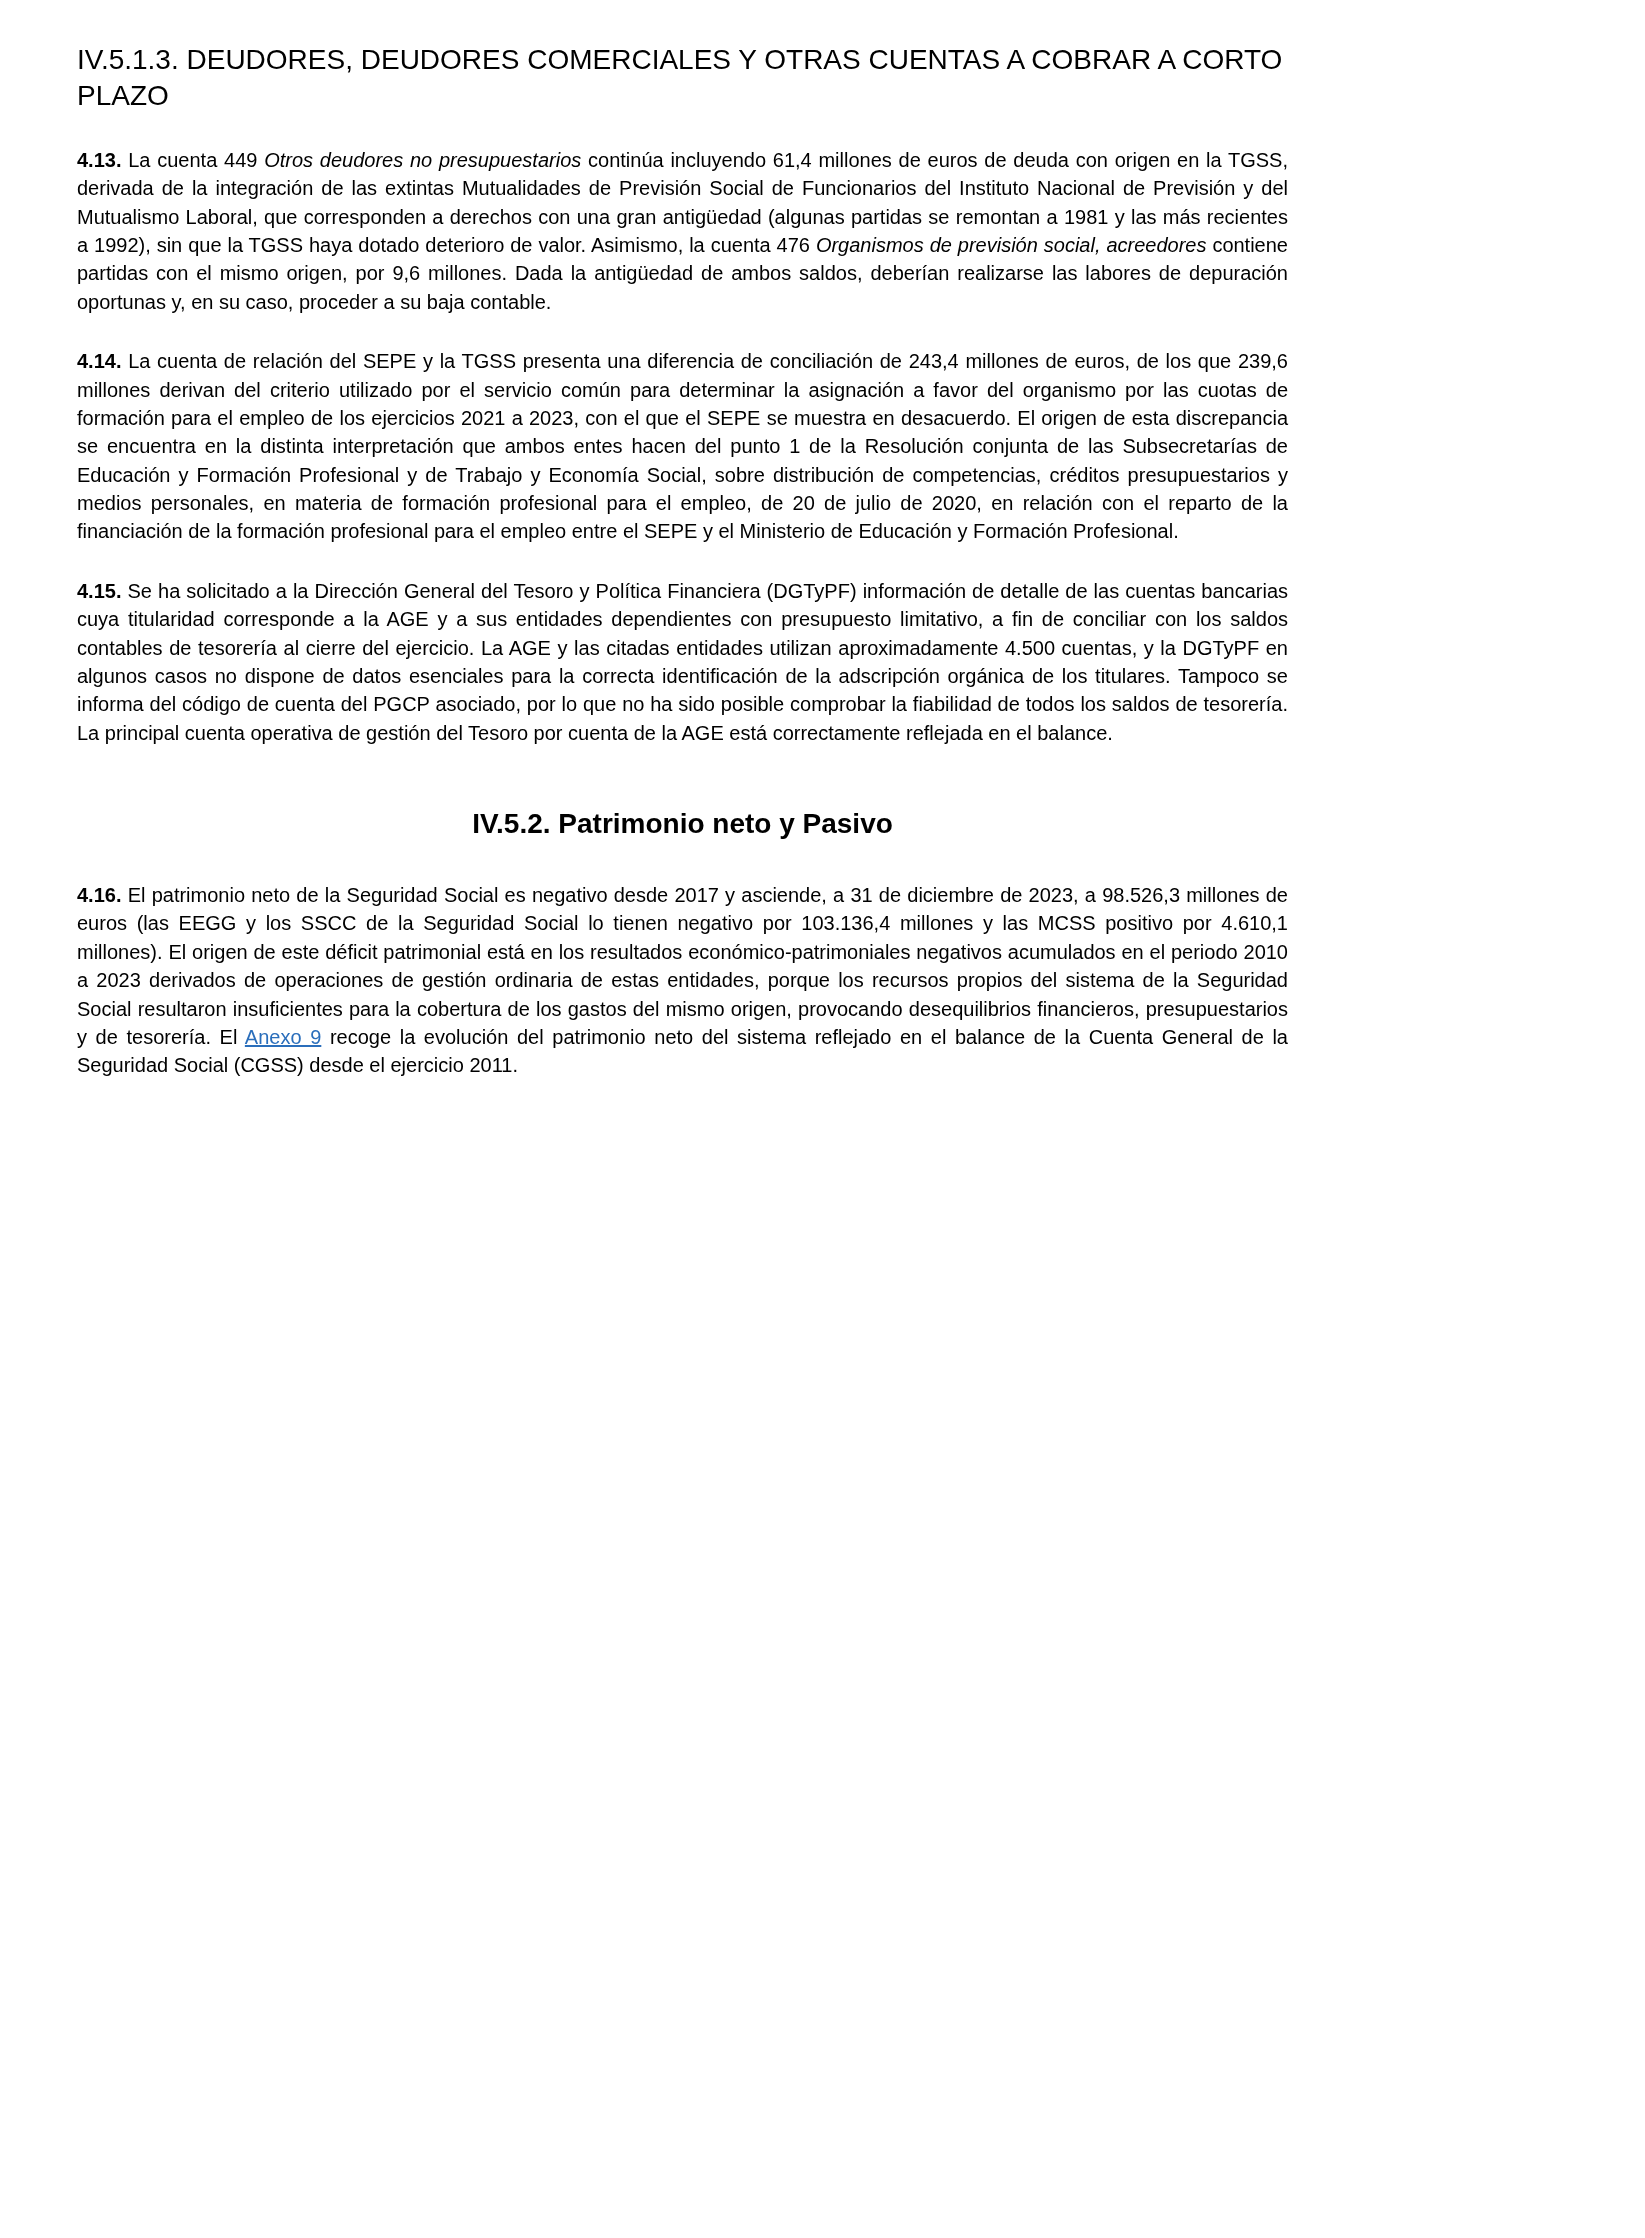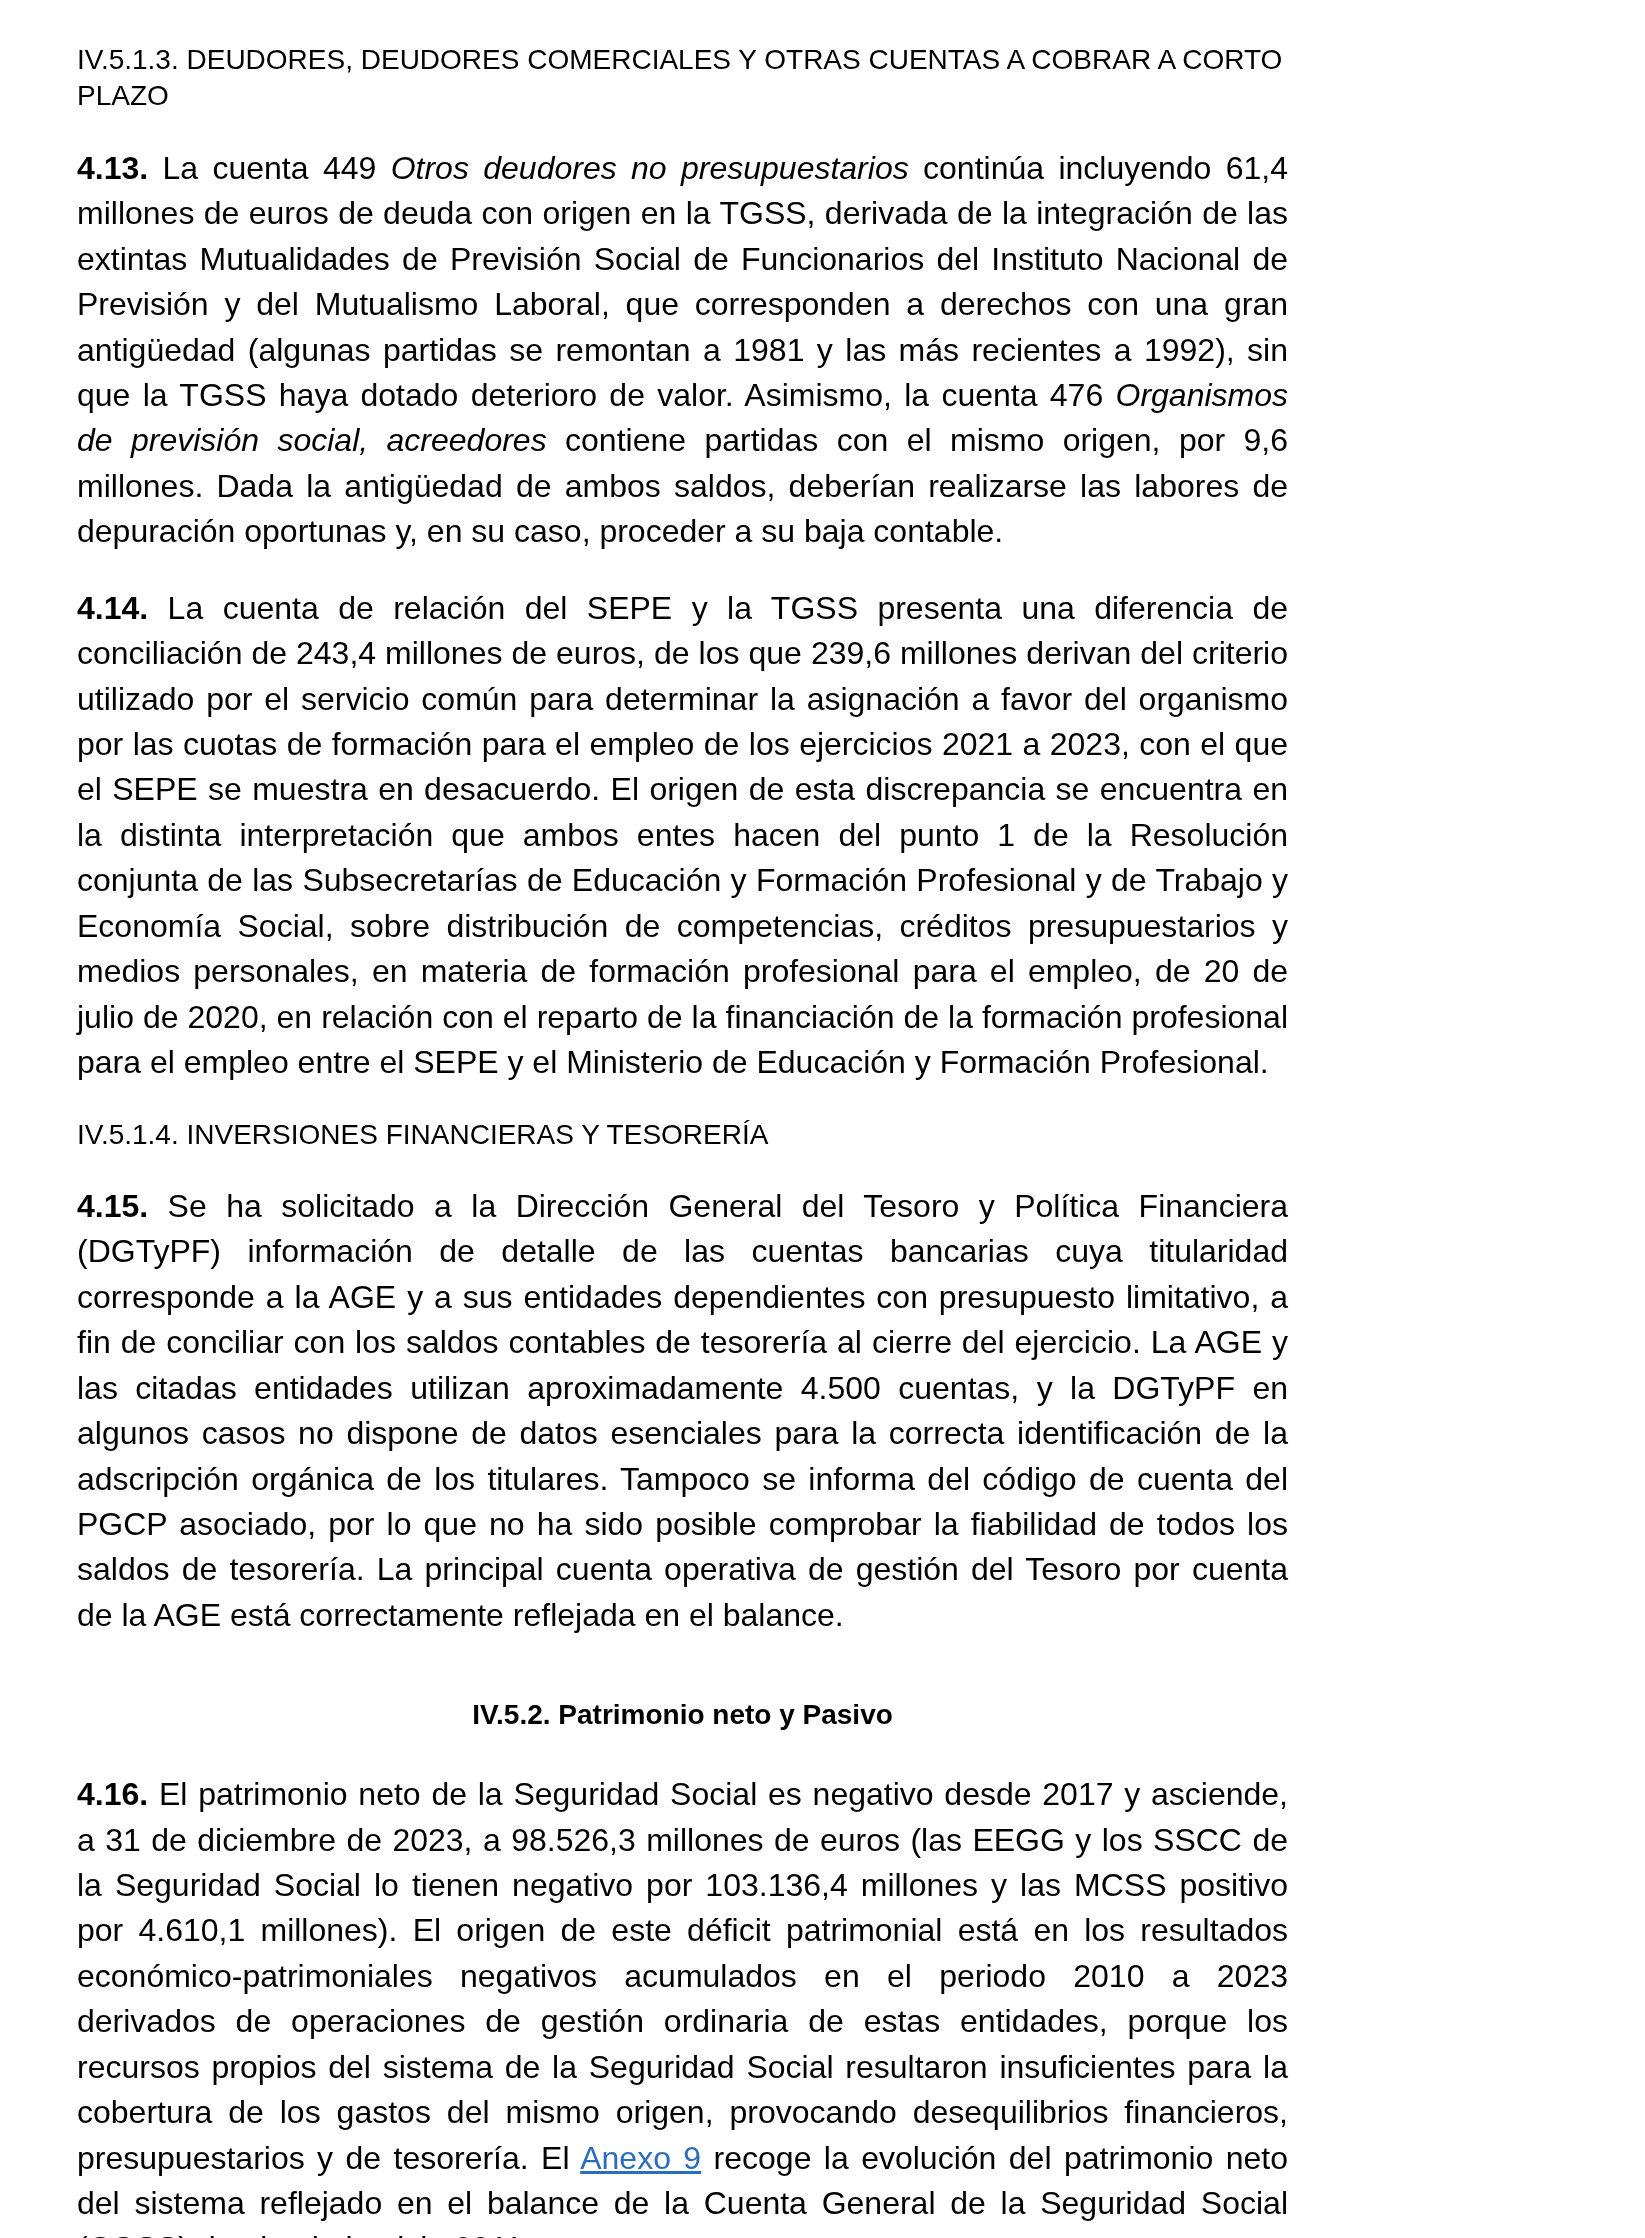--- a/index.html
+++ b/index.html
@@ -29,21 +29,21 @@
     margin-top: 0;
   }
   .subheading-bold {
     font-size: 28px;
     line-height: 1.30;
     font-weight: bold;
     margin: 0 0 31px 0;
     text-align: center;
   }
   p.para {
-    font-size: 32px;
+    font-size: 20px;
     line-height: 1.42;
     text-align: justify;
     text-justify: inter-word;
     margin: 0 0 31px 0;
     hyphens: none;
   }
   p.para:last-child {
     margin-bottom: 0;
   }
   .num {
@@ -62,21 +62,20 @@
 <body>
 
 <div class="page">
 
   <h2 class="heading spaced-top">IV.5.1.3. DEUDORES, DEUDORES COMERCIALES Y OTRAS CUENTAS A COBRAR A CORTO PLAZO</h2>
 
   <p class="para"><span class="num">4.13.</span><span> La cuenta 449 </span><span class="ital">Otros deudores no presupuestarios</span><span> continúa incluyendo 61,4 millones de euros de deuda con origen en la TGSS, derivada de la integración de las extintas Mutualidades de Previsión Social de Funcionarios del Instituto Nacional de Previsión y del Mutualismo Laboral, que corresponden a derechos con una gran antigüedad (algunas partidas se remontan a 1981 y las más recientes a 1992), sin que la TGSS haya dotado deterioro de valor. Asimismo, la cuenta 476 </span><span class="ital">Organismos de previsión social, acreedores</span><span> contiene partidas con el mismo origen, por 9,6 millones. Dada la antigüedad de ambos saldos, deberían realizarse las labores de depuración oportunas y, en su caso, proceder a su baja contable.</span></p>
 
   <p class="para"><span class="num">4.14.</span><span> La cuenta de relación del SEPE y la TGSS presenta una diferencia de conciliación de 243,4 millones de euros, de los que 239,6 millones derivan del criterio utilizado por el servicio común para determinar la asignación a favor del organismo por las cuotas de formación para el empleo de los ejercicios 2021 a 2023, con el que el SEPE se muestra en desacuerdo. El origen de esta discrepancia se encuentra en la distinta interpretación que ambos entes hacen del punto 1 de la Resolución conjunta de las Subsecretarías de Educación y Formación Profesional y de Trabajo y Economía Social, sobre distribución de competencias, créditos presupuestarios y medios personales, en materia de formación profesional para el empleo, de 20 de julio de 2020, en relación con el reparto de la financiación de la formación profesional para el empleo entre el SEPE y el Ministerio de Educación y Formación Profesional.</span></p>
 
-  <h2 class="heading">IV.5.1.4.  INVERSIONES FINANCIERAS Y TESORERÍA</h2>
 
   <p class="para"><span class="num">4.15.</span><span> Se ha solicitado a la Dirección General del Tesoro y Política Financiera (DGTyPF) información de detalle de las cuentas bancarias cuya titularidad corresponde a la AGE y a sus entidades dependientes con presupuesto limitativo, a fin de conciliar con los saldos contables de tesorería al cierre del ejercicio. La AGE y las citadas entidades utilizan aproximadamente 4.500 cuentas, y la DGTyPF en algunos casos no dispone de datos esenciales para la correcta identificación de la adscripción orgánica de los titulares. Tampoco se informa del código de cuenta del PGCP asociado, por lo que no ha sido posible comprobar la fiabilidad de todos los saldos de tesorería. La principal cuenta operativa de gestión del Tesoro por cuenta de la AGE está correctamente reflejada en el balance.</span></p>
 
   <div class="gap-med"></div>
 
   <h2 class="subheading-bold">IV.5.2. Patrimonio neto y Pasivo</h2>
 
   <div class="gap-small"></div>
 
 

